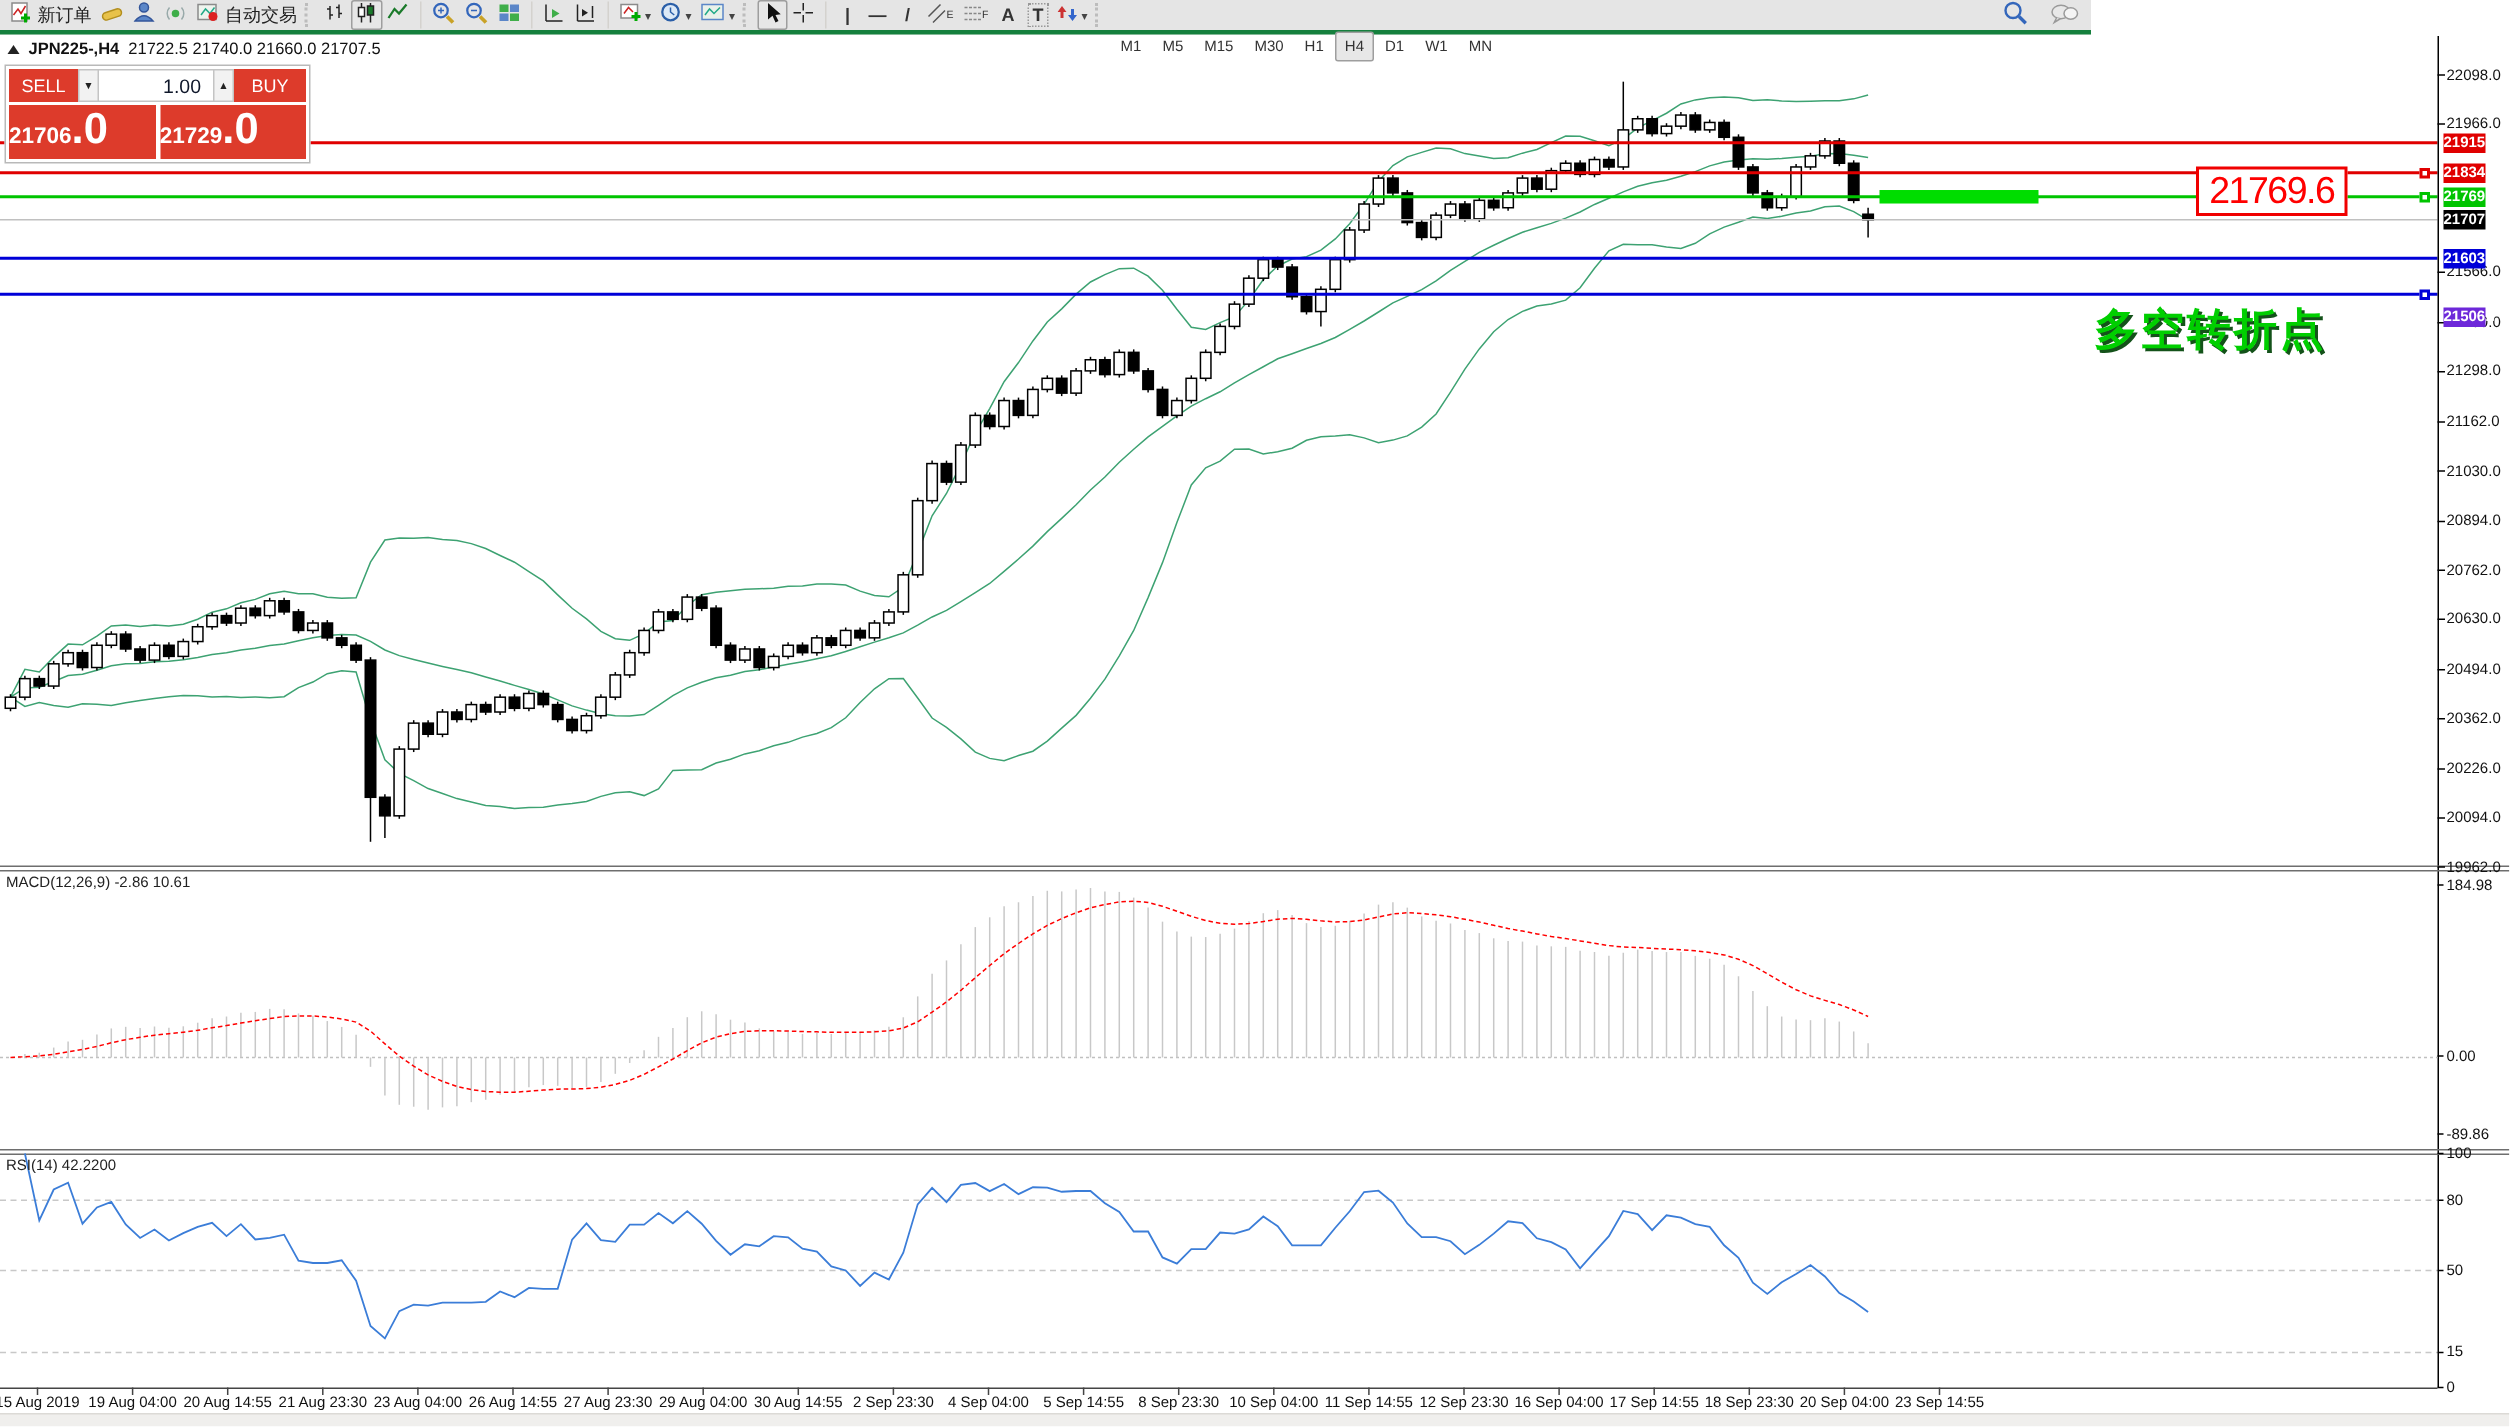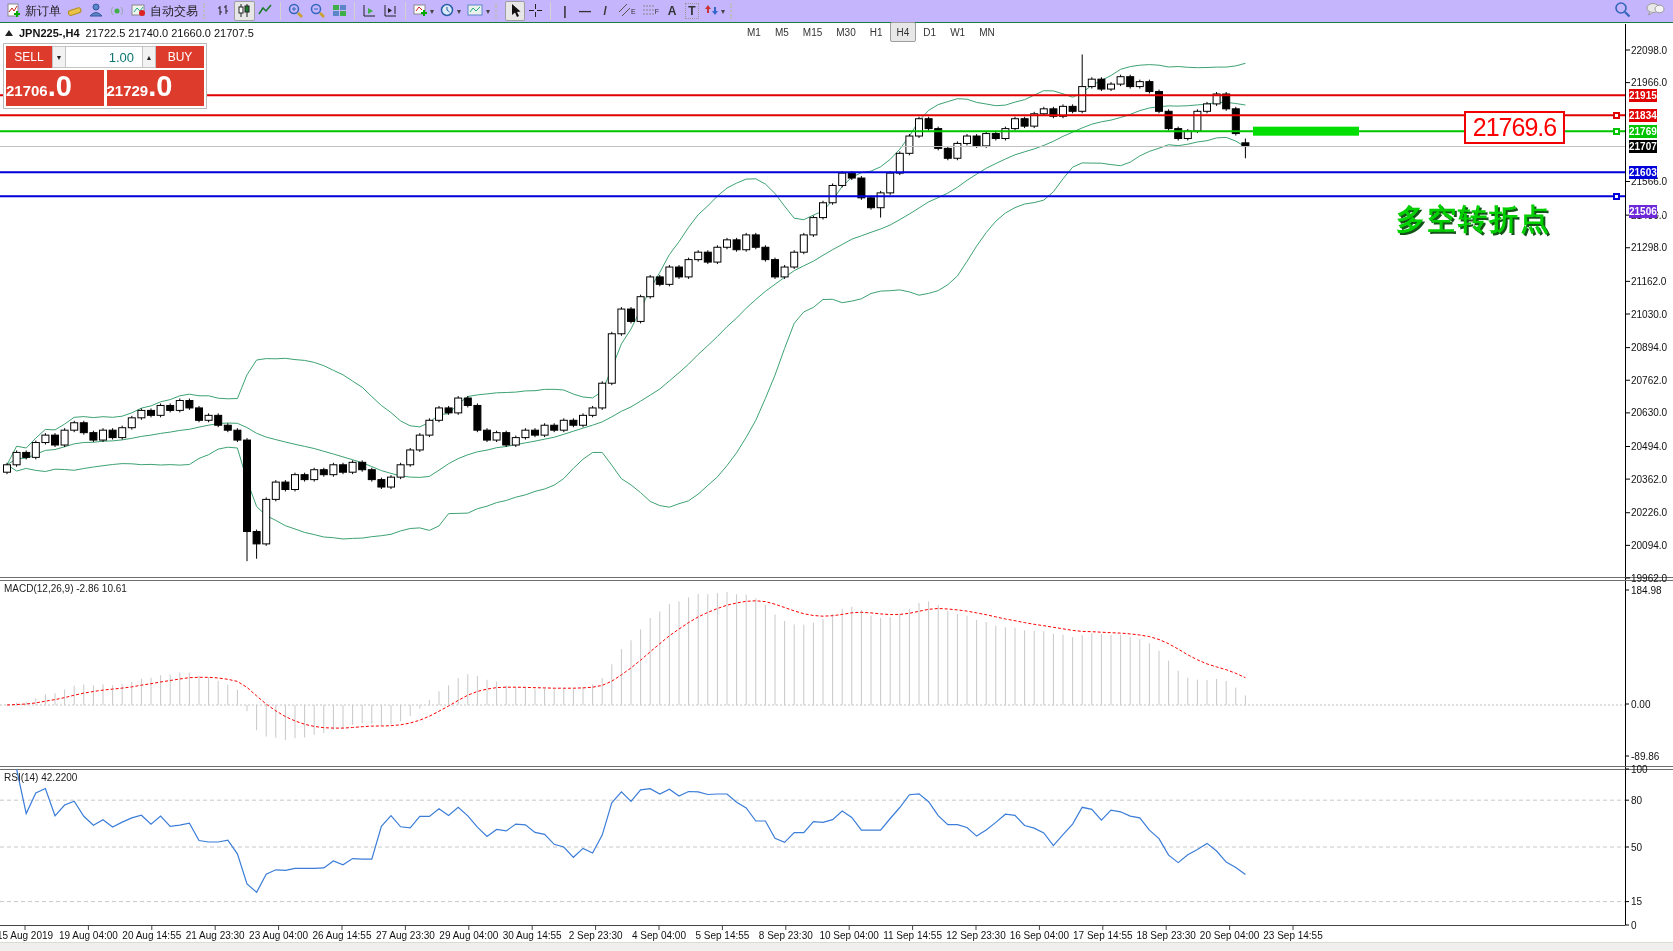--- a/index.html
+++ b/index.html
@@ -1,19 +1,19 @@
 <!DOCTYPE html>
 <html><head>
 <meta charset="utf-8">
 <style>
   html,body{margin:0;padding:0;background:#fff;font-family:"Liberation Sans",sans-serif;}
   #app{position:relative;width:1673px;height:951px;overflow:hidden;background:#fff;}
   
-  #toolbar{position:absolute;top:0;left:0;width:1673px;height:23px;background:#c4b5fd;
-           border-bottom:1px solid #15803d;display:flex;align-items:center;padding-left:3px;box-sizing:border-box;z-index:30;}
+  #toolbar{position:absolute;top:0;left:0;width:1394px;height:23px;background:#e5e5e5;
+           border-bottom:3px solid #15803d;display:flex;align-items:center;padding-left:3px;box-sizing:border-box;z-index:30;}
   .tbtn{height:20px;min-width:20px;display:inline-flex;align-items:center;justify-content:center;
         border:1px solid transparent;border-radius:2px;font-size:10px;color:#333;box-sizing:border-box;padding:0 2px;}
   .tbtn.sel{background:#e7e7e7;border-color:#9e9e9e;}
   .tbtn .lbl{margin-left:4px;font-size:12px;color:#222;}
   .caret{font-size:8px;color:#444;margin-left:2px;}
   .vsep{width:1px;height:18px;background:#d4d2ce;margin:0 4px;}
   .ghandle{width:4px;height:16px;border-left:2px dotted #bcbcbc;margin:0 4px 0 2px;}
   .tf{padding:0 6px;font-size:10px;color:#333;margin-top:42px;}
   .glyph{font-size:12px;color:#333;font-weight:bold;}
   .sub{font-size:7px;vertical-align:sub;color:#333;}
@@ -21,21 +21,21 @@
   
   #chart-header{position:absolute;top:27px;left:5px;font-size:11px;color:#111;z-index:5;display:flex;align-items:center;gap:6px;}
   .tri-up{width:0;height:0;border-left:4px solid transparent;border-right:4px solid transparent;border-bottom:6px solid #222;}
   
   #trade-panel{position:absolute;top:43px;left:3px;width:204px;background:#fff;border:1px solid #b9b9b9;
                z-index:20;padding:2px;box-sizing:border-box;}
   #tp-row1{display:flex;height:22px;gap:0;}
   .tp-btn{background:#dd3b2b;color:#ffffff;font-size:12px;display:flex;align-items:center;justify-content:center;flex:0 0 46px;}
   .spin{flex:0 0 14px;background:#f2f2f2;border:1px solid #c4c4c4;display:flex;align-items:center;justify-content:center;
         font-size:7px;color:#222;box-sizing:border-box;}
-  #tp-vol{flex:1;border:1px solid #c4c4c4;border-left:none;border-right:none;font-size:13px;color:#0f766e;
+  #tp-vol{flex:1;border:1px solid #c4c4c4;border-left:none;border-right:none;font-size:13px;color:#0f172a;
           display:flex;align-items:center;justify-content:flex-end;padding-right:8px;background:#fff;}
   #tp-row2{display:flex;margin-top:2px;gap:3px;height:36px;}
   .tp-price{flex:1;background:#dd3b2b;color:#fff;display:flex;align-items:baseline;justify-content:flex-start;padding-top:1px;}
   .tp-price .int{font-size:15px;font-weight:bold;letter-spacing:0;}
   .tp-price .pip{font-size:29px;font-weight:bold;line-height:30px;}
   
   #plot{position:absolute;top:0;left:0;z-index:1;}
   .tick-label{position:absolute;left:1631px;font-size:10px;color:#111;white-space:nowrap;z-index:4;}
   .badge{position:absolute;left:1629px;width:28px;height:13px;font-size:10px;font-weight:bold;color:#fff;
          text-align:center;line-height:13px;z-index:6;}

